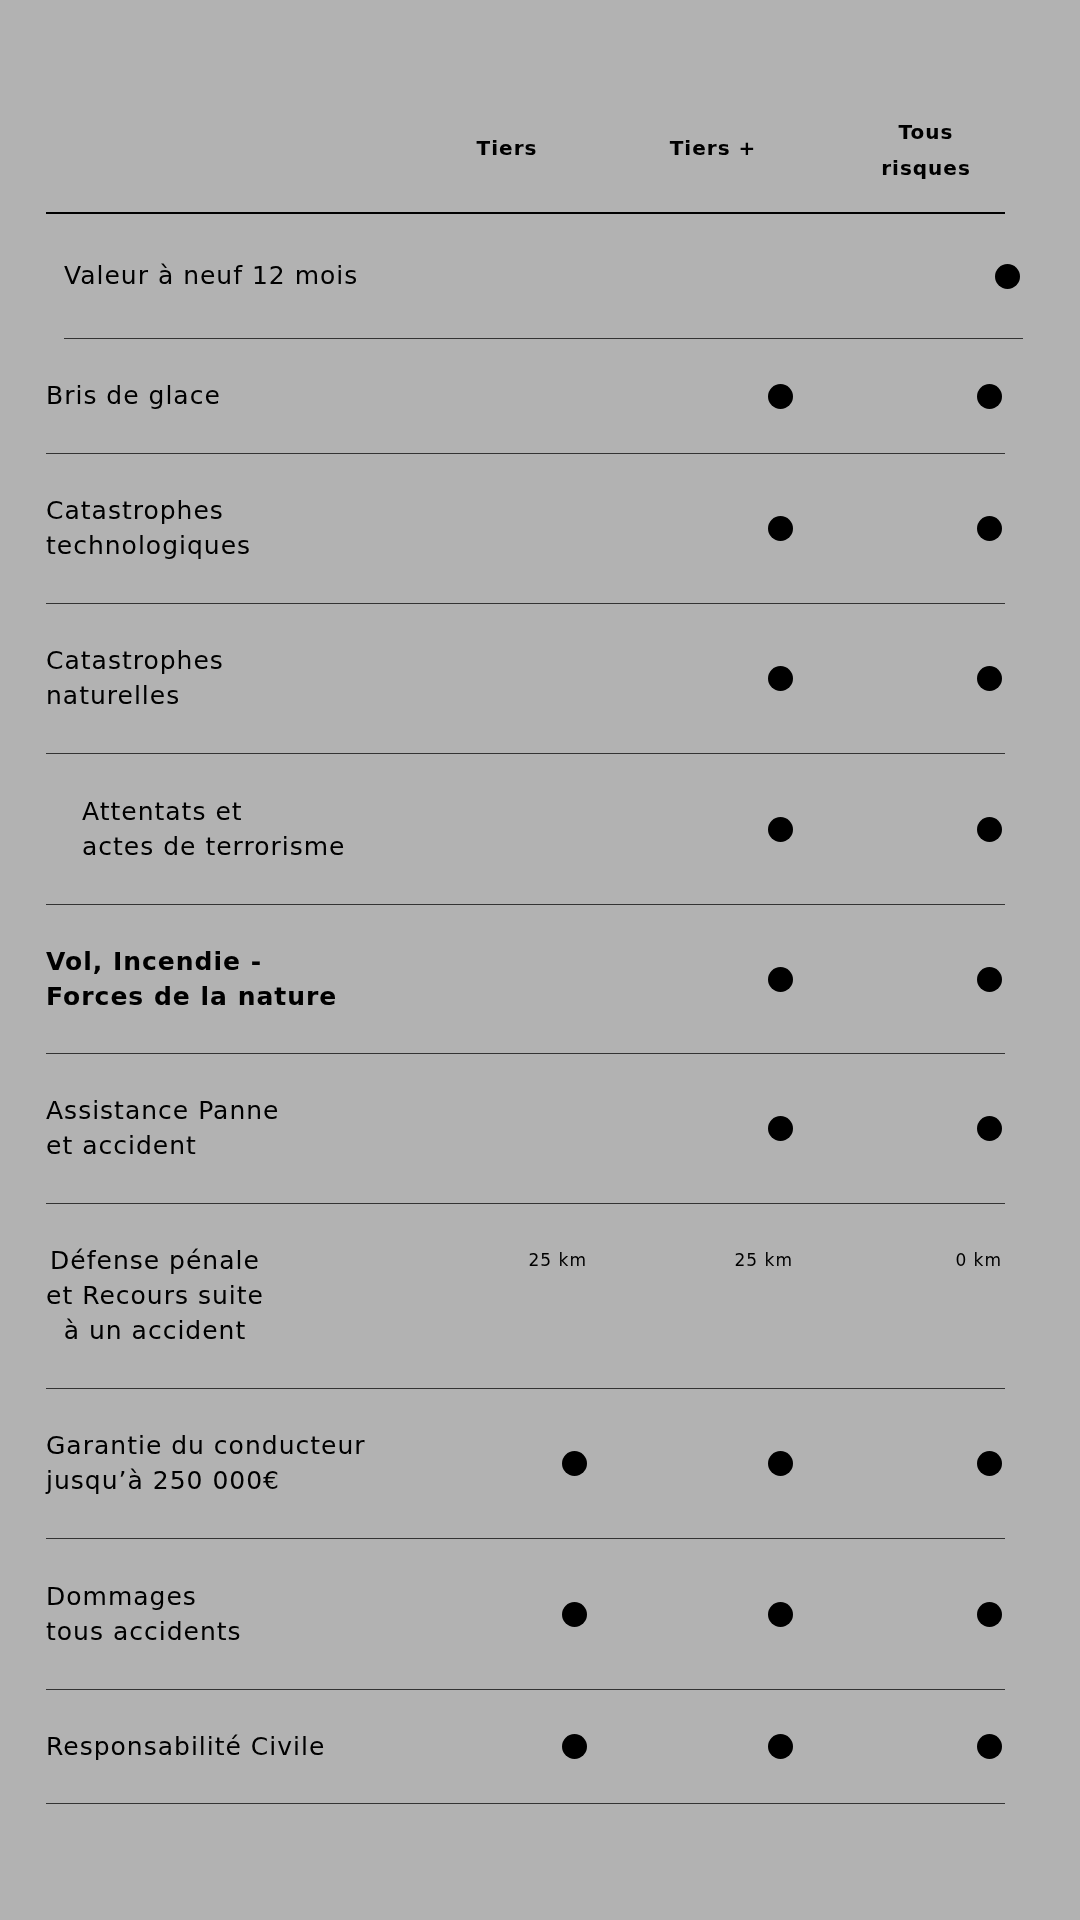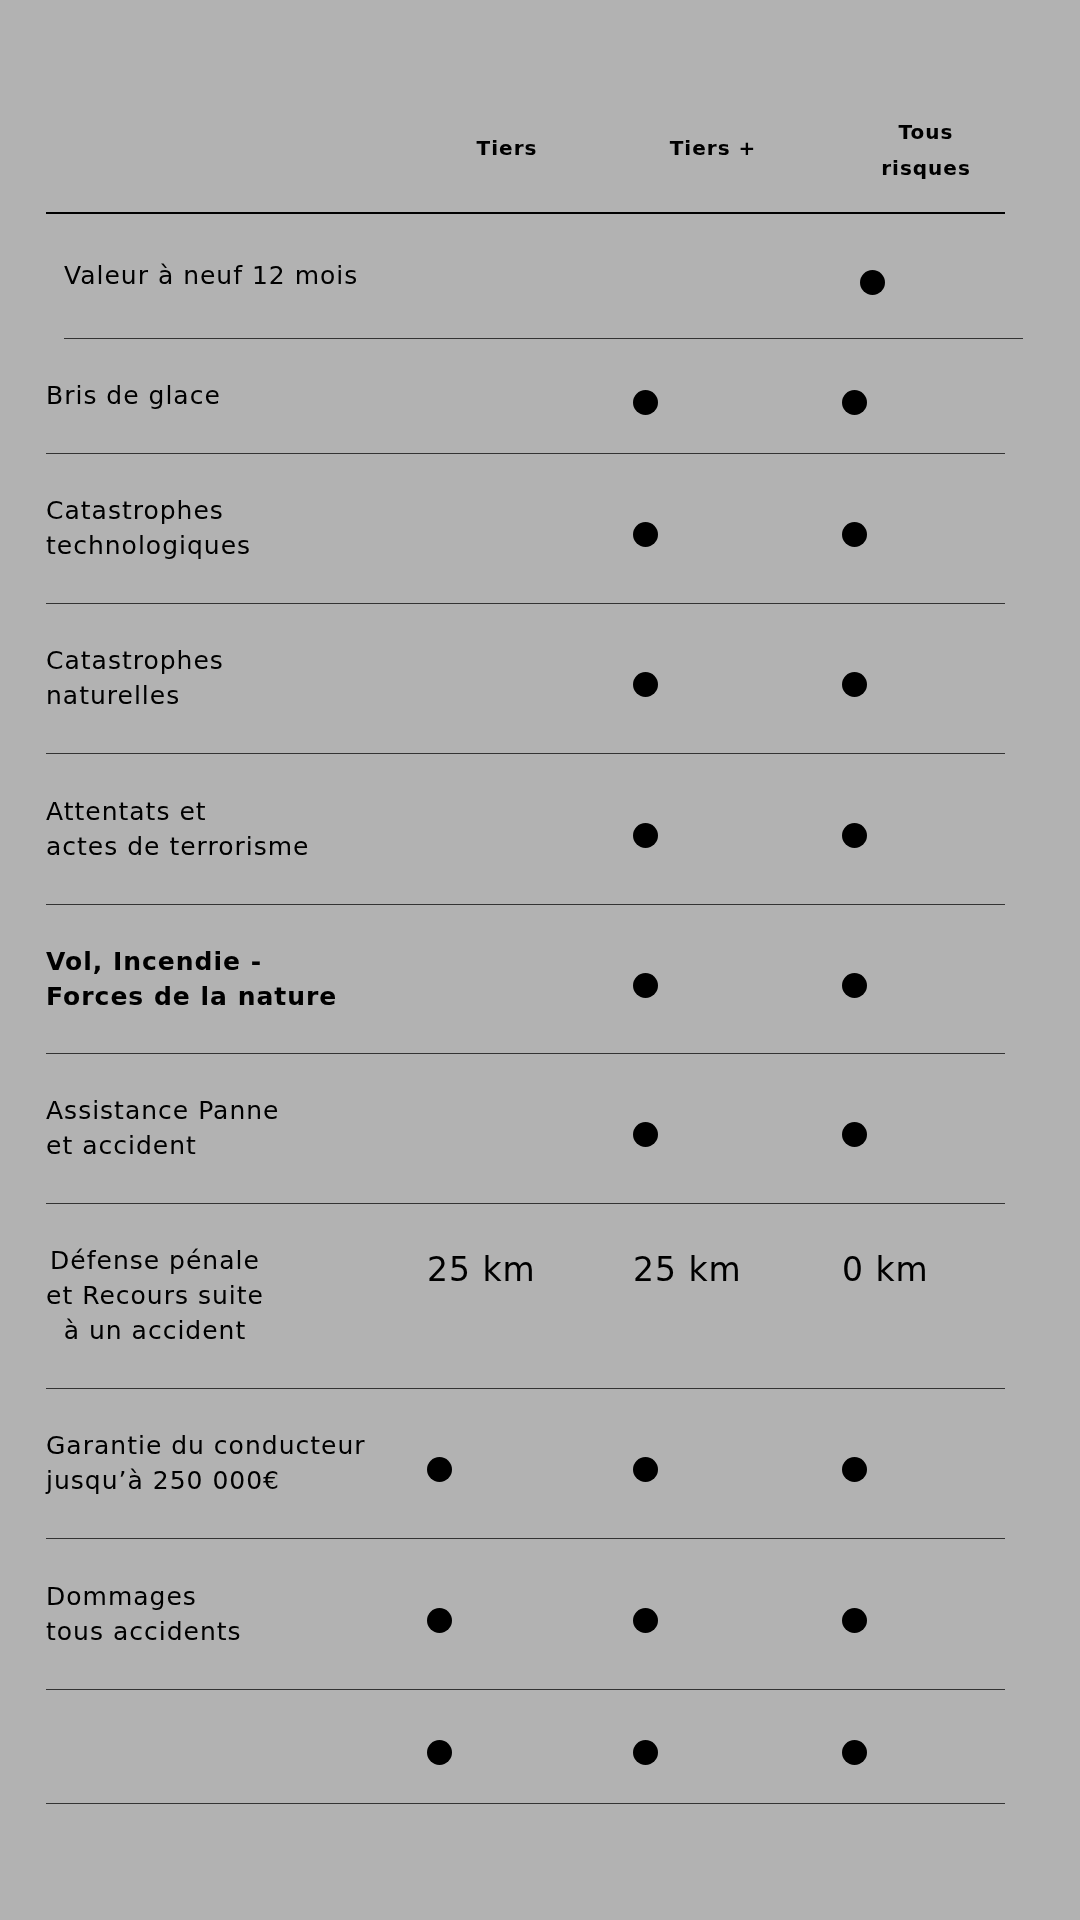--- a/index.html
+++ b/index.html
@@ -2,21 +2,21 @@
 <html><head>
 <meta charset="utf-8">
 <style>
   html, body { margin:0; padding:0; }
   body { width:1080px; height:1920px; background:#b2b2b2; font-family:"DejaVu Sans","Liberation Sans",sans-serif; color:#000; position:relative; overflow:hidden; }
   .table { position:absolute; left:46px; width:959px; top:0; }
   .head { position:absolute; left:0; width:959px; top:0; height:214px; border-bottom:2px solid #000; box-sizing:border-box; }
   .colh { position:absolute; width:200px; margin-left:-100px; text-align:center; font-weight:bold; font-size:20px; line-height:36px; letter-spacing:1px; }
   .row { position:absolute; left:0; width:959px; border-bottom:1px solid #333; box-sizing:border-box; }
   .label { position:absolute; left:0; font-size:25px; line-height:35px; letter-spacing:1px; white-space:pre-line; }
-  .cell { position:absolute; width:160px; margin-left:-80px; text-align:left; font-size:33px; letter-spacing:1px; }
+  .cell { position:absolute; width:160px; margin-left:-80px; text-align:right; font-size:17px; letter-spacing:1px; }
   .dot { display:inline-block; width:25px; height:25px; border-radius:50%; background:#000; }
 </style>
 </head>
 <body>
 
 <div class="table" id="tbl">
   <div class="head">
     <div class="colh" style="left:461px; top:130px;">Tiers</div>
     <div class="colh" style="left:667px; top:130px;">Tiers +</div>
     <div class="colh" style="left:880px; top:114px; white-space:pre-line;">Tous
@@ -37,21 +37,21 @@
       <div class="cell" style="left: 667px; top: 62px;"><span class="dot"></span></div>
       <div class="cell" style="left: 876px; top: 62px;"><span class="dot"></span></div>
     </div>
     <div class="row" style="top: 604px; height: 150px;">
       <div class="label" style="top: 39px;">Catastrophes
 naturelles</div>
       <div class="cell" style="left: 667px; top: 62px;"><span class="dot"></span></div>
       <div class="cell" style="left: 876px; top: 62px;"><span class="dot"></span></div>
     </div>
     <div class="row" style="top: 754px; height: 151px;">
-      <div class="label" style="top: 39.5px;">Attentats et
+      <div class="label" style="top: 39.5px; margin-left: 36px;">Attentats et
 actes de terrorisme</div>
       <div class="cell" style="left: 667px; top: 62.5px;"><span class="dot"></span></div>
       <div class="cell" style="left: 876px; top: 62.5px;"><span class="dot"></span></div>
     </div>
     <div class="row" style="top: 905px; height: 149px; font-weight: bold;">
       <div class="label" style="top: 38.5px;">Vol, Incendie -
 Forces de la nature</div>
       <div class="cell" style="left: 667px; top: 61.5px;"><span class="dot"></span></div>
       <div class="cell" style="left: 876px; top: 61.5px;"><span class="dot"></span></div>
     </div>
@@ -77,17 +77,18 @@
       <div class="cell" style="left: 876px; top: 62px;"><span class="dot"></span></div>
     </div>
     <div class="row" style="top: 1539px; height: 151px;">
       <div class="label" style="top: 39.5px;">Dommages
 tous accidents</div>
       <div class="cell" style="left: 461px; top: 62.5px;"><span class="dot"></span></div>
       <div class="cell" style="left: 667px; top: 62.5px;"><span class="dot"></span></div>
       <div class="cell" style="left: 876px; top: 62.5px;"><span class="dot"></span></div>
     </div>
     <div class="row" style="top: 1690px; height: 114px;">
+      <div class="label" style="top: 38.5px;">Responsabilité Civile</div>
       <div class="cell" style="left: 461px; top: 44px;"><span class="dot"></span></div>
       <div class="cell" style="left: 667px; top: 44px;"><span class="dot"></span></div>
       <div class="cell" style="left: 876px; top: 44px;"><span class="dot"></span></div>
     </div>
   </div>
 
 </body></html>

